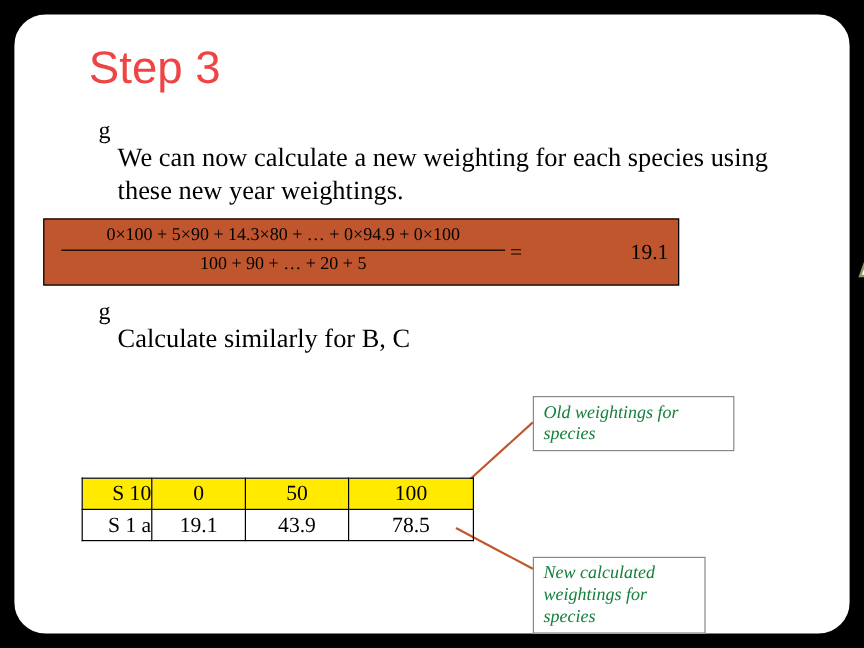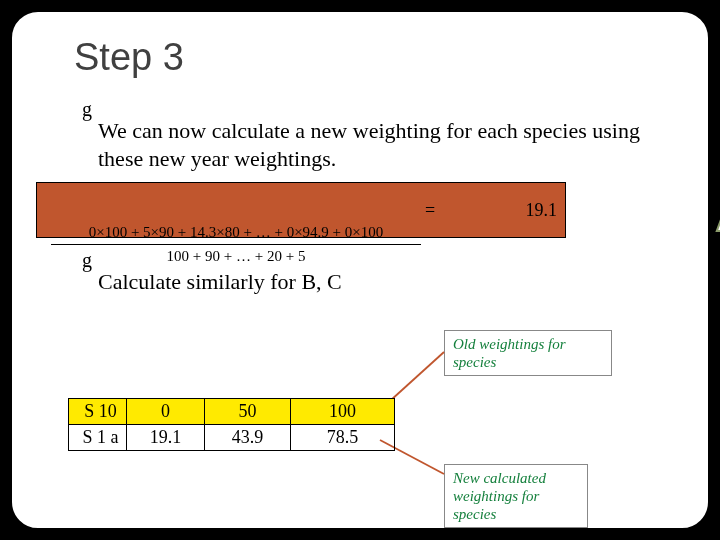--- a/index.html
+++ b/index.html
@@ -2,49 +2,49 @@
 <html><head>
 <meta charset="utf-8">
 <style>
   * { box-sizing: border-box; margin: 0; padding: 0; }
   html, body { width: 720px; height: 540px; background: #000; font-family: "Times New Roman", Times, serif; }
   .slide {
     position: absolute; left: 10px; top: 10px; width: 700px; height: 520px;
     background: #fff; border: 2px solid #000; border-radius: 28px;
     padding: 18px 28px 18px 44px;
   }
-  .title { font-family: Arial, Helvetica, sans-serif; font-size: 38px; color: #404040; margin: 6px 0 18px 18px; }
+  .title { font-family: Arial, Helvetica, sans-serif; font-size: 38px; color: #ef4444; margin: 6px 0 18px 18px; }
   .bullet { display: flex; align-items: flex-start; margin: 4px 0 2px 26px; font-size: 22px; line-height: 1.25; color: #000; }
   .bullet .glyph { font-family: "Lucida Handwriting", cursive; font-size: 20px; margin-right: 6px; line-height: 1.2; }
   .bullet .txt { flex: 1; margin-top: 20px; }
   .bullet2 { margin-top: 10px; }
 
   .formula-wrap { position: relative; width: 640px; height: 56px; margin: 10px 0 6px -20px; }
   .formula-box { position: absolute; left: 0; top: 0; width: 530px; height: 56px; background: #c0562e; border: 1px solid #000; color: #000; }
-  .frac { position: absolute; left: 14px; top: 5px; width: 370px; text-align: center; font-size: 15px; margin-top: 36px; }
+  .frac { position: absolute; left: 14px; top: 5px; width: 370px; text-align: center; font-size: 15px; }
   .frac .num, .frac .den { white-space: nowrap; }
   .frac .bar { border-top: 1.5px solid #000; margin: 3px auto; width: 370px; }
   .eq { position: absolute; left: 388px; top: 17px; font-size: 18px; }
   .res { position: absolute; right: 8px; top: 17px; font-size: 18px; }
   .bigA {
     position: absolute; right: -84px; top: -8px;
     font-family: Arial, Helvetica, sans-serif; font-weight: 700; font-size: 62px;
     color: #fff; -webkit-text-stroke: 2px #8a9a6a; text-shadow: 1px 1px 0 #8a9a6a;
   }
 
   .annot {
     position: absolute; background: #fff; border: 1px solid #888; padding: 4px 8px;
     font-size: 15px; line-height: 1.2; color: #15803d; font-style: italic;
   }
   .annot.old { left: 432px; top: 318px; width: 168px; }
   .annot.new { left: 432px; top: 452px; width: 144px; }
 
   .tbl { position: absolute; left: 56px; top: 386px; border-collapse: collapse; font-size: 18px; }
   .tbl td { border: 1.5px solid #000; text-align: center; height: 26px; }
-  .tbl .lab { width: 58px; text-align: center; padding-left: 6px; }
+  .tbl .lab { width: 58px; text-align: right; padding-left: 6px; }
   .tbl .c1 { width: 78px; }
   .tbl .c2 { width: 86px; }
   .tbl .c3 { width: 104px; text-align: center; }
   .tbl tr.hi td { background: #ffea00; }
 
   .line { position: absolute; stroke: #c0562e; stroke-width: 1.8; fill: none; }
 </style>
 </head>
 <body>
 

